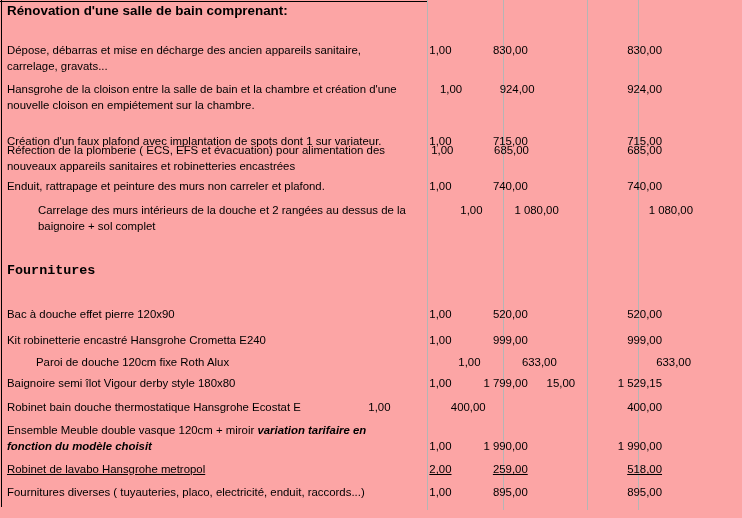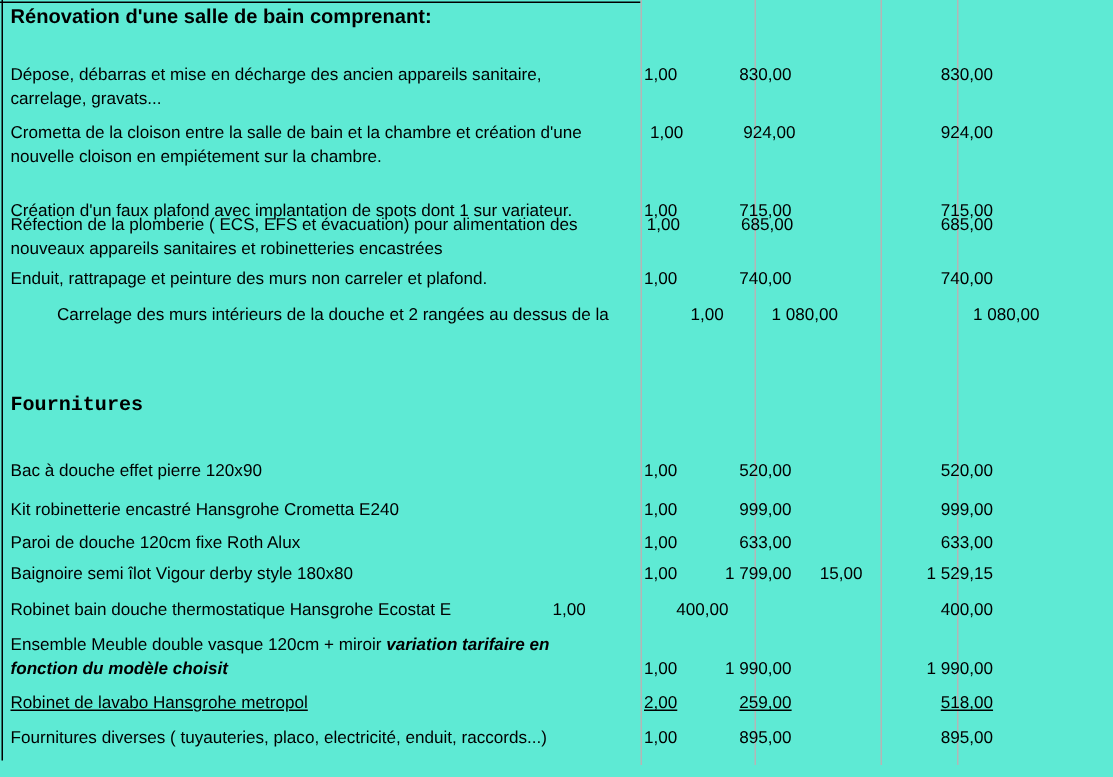--- a/index.html
+++ b/index.html
@@ -1,19 +1,19 @@
 <!DOCTYPE html>
 <html><head>
 <meta charset="utf-8">
 <style>
   html,body{margin:0;padding:0;background:#fff;}
   .sheet{
     position:relative;
     width:742px;height:518px;
-    background:#5eead4;
+    background:#fca5a5;
     font-family:"Liberation Sans",sans-serif;
     font-size:11.4px;
     color:#000;
     overflow:hidden;
   }
   .vline{position:absolute;top:0;width:1px;height:510px;background:#b5b5b5;}
   .vline.col1{left:427px;}
   .vline.col2{left:503px;}
   .vline.col3{left:587px;}
   .vline.col4{left:638px;}
@@ -55,21 +55,21 @@
         <div class="line"><span>Dépose, débarras et mise en décharge des ancien appareils sanitaire,</span></div>
         <div class="line"><span>carrelage, gravats...</span></div>
       </div>
       <div class="cell num qty">1,00</div>
       <div class="cell num unit">830,00</div>
       <div class="cell num discount"></div>
       <div class="cell num total">830,00</div>
     </div>
     <div class="row" style="top: 81px;">
       <div class="cell desc">
-        <div class="line"><span>Crometta de la cloison entre la salle de bain et la chambre et création d'une</span></div>
+        <div class="line"><span>Hansgrohe de la cloison entre la salle de bain et la chambre et création d'une</span></div>
         <div class="line"><span>nouvelle cloison en empiétement sur la chambre.</span></div>
       </div>
       <div class="cell num qty">1,00</div>
       <div class="cell num unit">924,00</div>
       <div class="cell num discount"></div>
       <div class="cell num total">924,00</div>
     </div>
     <div class="row" style="top: 133px;">
       <div class="cell desc">
         <div class="line"><span>Création d'un faux plafond avec implantation de spots dont 1 sur variateur.</span></div>
@@ -94,20 +94,21 @@
         <div class="line"><span>Enduit, rattrapage et peinture des murs non carreler et plafond.</span></div>
       </div>
       <div class="cell num qty">1,00</div>
       <div class="cell num unit">740,00</div>
       <div class="cell num discount"></div>
       <div class="cell num total">740,00</div>
     </div>
     <div class="row" style="top: 202px; margin-left: 31px;">
       <div class="cell desc">
         <div class="line"><span>Carrelage des murs intérieurs de la douche et 2 rangées au dessus de la</span></div>
+        <div class="line"><span>baignoire + sol complet</span></div>
       </div>
       <div class="cell num qty">1,00</div>
       <div class="cell num unit">1 080,00</div>
       <div class="cell num discount"></div>
       <div class="cell num total">1 080,00</div>
     </div>
     <div class="section-heading" style="top: 262px; font-family: Liberation Mono, monospace;">Fournitures</div>
     <div class="row" style="top: 306px;">
       <div class="cell desc">
         <div class="line"><span>Bac à douche effet pierre 120x90</span></div>
@@ -119,21 +120,21 @@
     </div>
     <div class="row" style="top: 332px;">
       <div class="cell desc">
         <div class="line"><span>Kit robinetterie encastré Hansgrohe Crometta E240</span></div>
       </div>
       <div class="cell num qty">1,00</div>
       <div class="cell num unit">999,00</div>
       <div class="cell num discount"></div>
       <div class="cell num total">999,00</div>
     </div>
-    <div class="row" style="top: 354px;">
+    <div class="row" style="top: 354px; padding-left: 29px;">
       <div class="cell desc">
         <div class="line"><span>Paroi de douche 120cm fixe Roth Alux</span></div>
       </div>
       <div class="cell num qty">1,00</div>
       <div class="cell num unit">633,00</div>
       <div class="cell num discount"></div>
       <div class="cell num total">633,00</div>
     </div>
     <div class="row" style="top: 375px;">
       <div class="cell desc">

